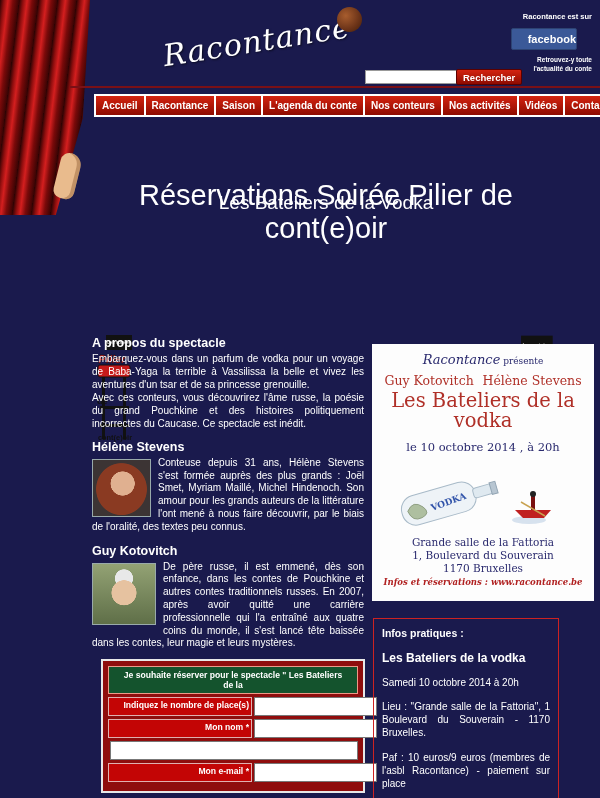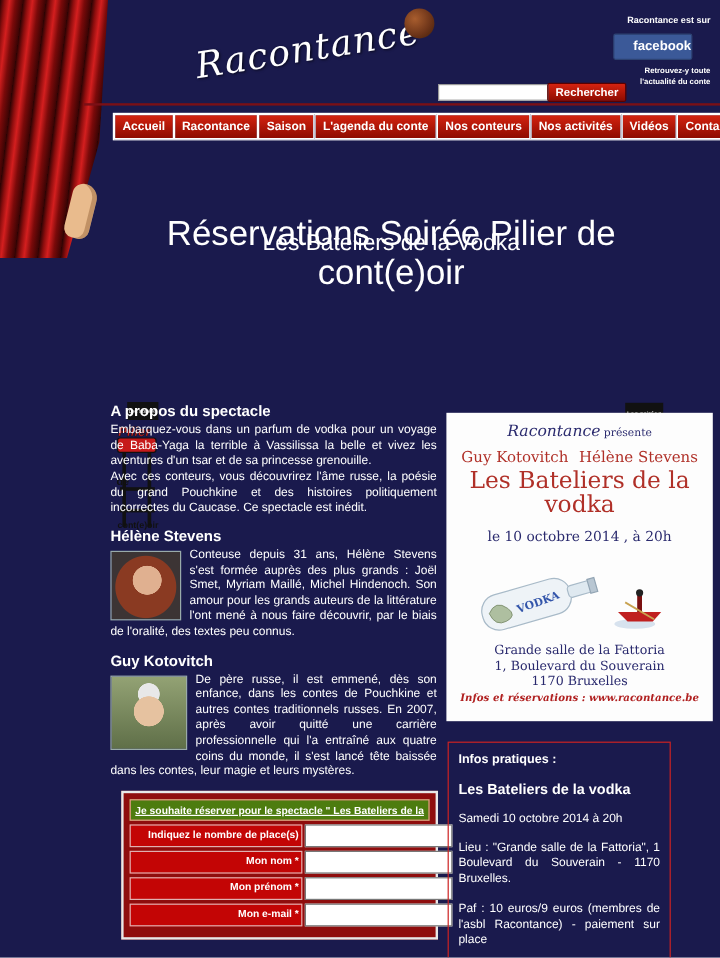--- a/index.html
+++ b/index.html
@@ -70,22 +70,22 @@
   .photo-helene{width:57px;height:56px;
     background:radial-gradient(circle at 52% 42%,#e0b090 0 27%,transparent 28%),
                radial-gradient(ellipse at 50% 52%,#8a3a22 0 62%,#3c3434 64%);}
   .photo-guy{width:62px;height:60px;
     background:radial-gradient(circle at 50% 48%,#e6c2a0 0 28%,transparent 29%),
                radial-gradient(circle at 50% 24%,#e8e8e8 0 16%,transparent 17%),
                linear-gradient(#93a274,#5f6f48);}
   .clear{clear:both;}
   
   .resa{margin:8px 0 0 9px;width:250px;background:#8f0d0d;border:2px solid #e8e8e8;padding:5px 5px 6px;}
-  .resa-header{background:#4d7c0f;border:1px solid #e98;color:#fff;font-weight:bold;font-size:8.6px;
-    text-align:center;padding:3px 2px;margin-bottom:3px;text-decoration:underline;}
+  .resa-header{background:#14532d;border:1px solid #e98;color:#fff;font-weight:bold;font-size:8.6px;
+    text-align:center;padding:3px 12px;margin-bottom:3px;}
   .resa-row{display:flex;margin-bottom:3px;}
   .resa-label{flex:0 0 138px;background:#c30505;border:1px solid #e0b0b0;color:#fff;font-weight:bold;
     font-size:8.6px;text-align:right;padding:2px 2px;}
   .resa-input{flex:1;border:1px solid #777;background:#fff;height:15px;font-size:9px;margin-left:2px;}
   
   .poster{position:absolute;left:372px;top:344px;width:222px;height:257px;background:#fdfdfd;
     text-align:center;font-family:"DejaVu Serif",serif;overflow:hidden;}
   .poster .presents{margin-top:8px;color:#2a2a6e;font-size:9px;}
   .poster .presents .brand{font-size:13px;font-style:italic;}
   .poster .artists{margin-top:6px;color:#b03028;font-size:12.5px;display:flex;justify-content:space-around;padding:0 8px;}
@@ -212,21 +212,20 @@
       <div class="resa-header">Je souhaite réserver pour le spectacle " Les Bateliers de la</div>
       <div class="resa-row">
         <div class="resa-label">Indiquez le nombre de place(s)</div>
         <input class="resa-input" style="">
       </div>
       <div class="resa-row">
         <div class="resa-label">Mon nom *</div>
         <input class="resa-input" style="">
       </div>
       <div class="resa-row">
-        <div class="resa-label">Mon prénom *</div>
         <input class="resa-input" style="">
       </div>
       <div class="resa-row">
         <div class="resa-label">Mon e-mail *</div>
         <input class="resa-input" style="">
       </div>
 
     </form>
   </div>
 

